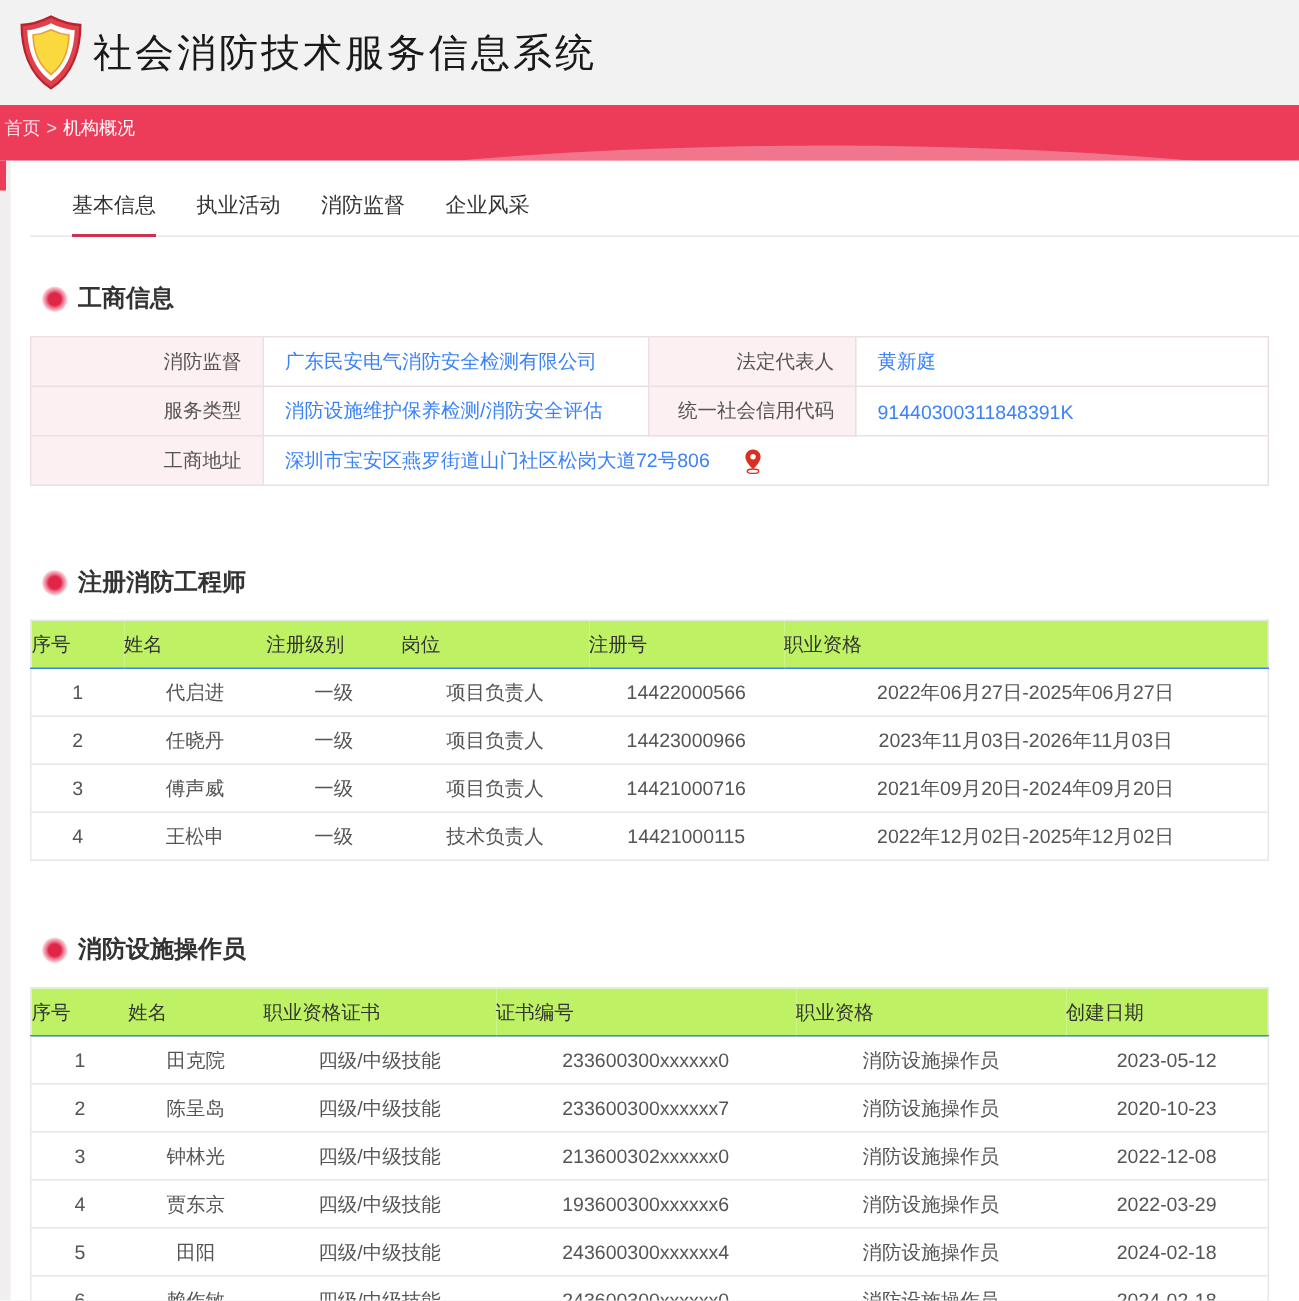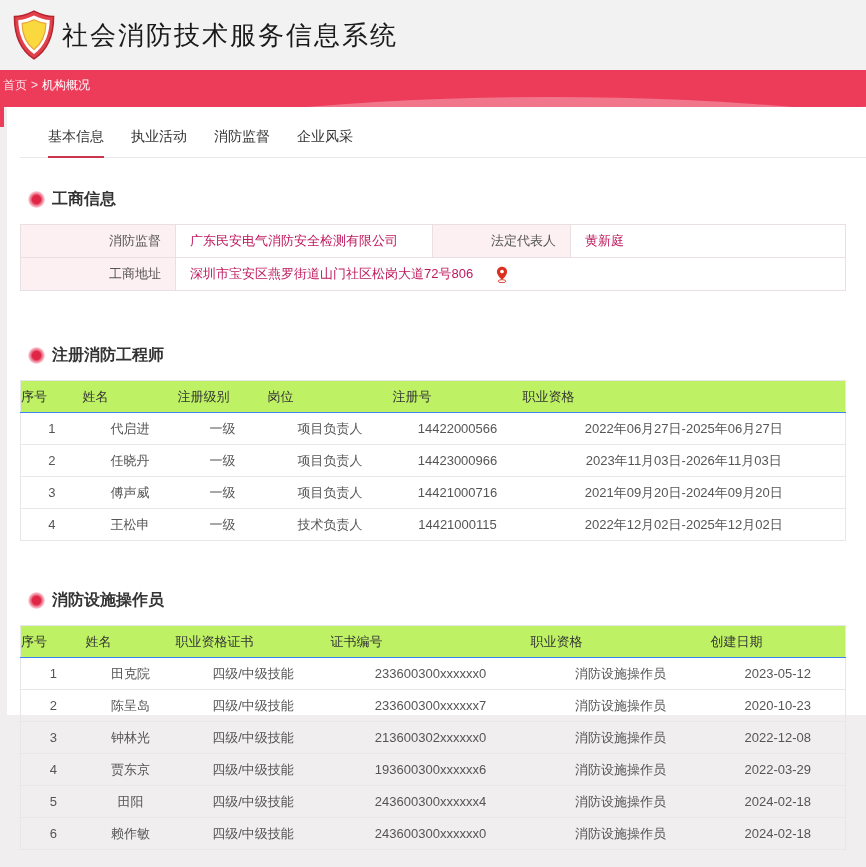--- a/index.html
+++ b/index.html
@@ -33,21 +33,21 @@
     content:""; position:absolute; left:300px; top:31px;
     width:1500px; height:360px; border-radius:50%;
     background:rgba(255,255,255,0.18);
   }
   .crumb-home { color:rgba(255,255,255,0.85); position:relative; z-index:2; cursor:pointer; }
   .crumb-sep  { color:rgba(255,255,255,0.85); position:relative; z-index:2; margin:0 4px; }
   .crumb-current { color:#ffffff; position:relative; z-index:2;font-family:Liberation Serif, serif; }
   .left-accent { position:absolute; left:0; top:107px; width:4px; height:20px; background:#ed3b5a; }
   
   .content {
-    margin-left:7px; background:#ffffff; height:608px; padding-top:12px;
+    margin-left:7px; background:#ffffff; height:760px; padding-top:12px;
   }
   
   .tabs {
     margin:0 0 0 13px; border-bottom:1px solid #e8e8e8;
     display:flex; padding-left:28px;
   }
   .tab {
     font-size:14px; color:#333; padding:9px 0 10px; margin-right:27px;
     cursor:pointer; border-bottom:2px solid transparent; margin-bottom:-1px;
   }
@@ -65,21 +65,21 @@
   
   table {
     border-collapse:collapse; table-layout:fixed;
     margin:14px 0 0 13px; width:825px; font-size:13px; color:#555;
   }
   
   .biz-table td { border:1px solid #eadfe2; height:33px; padding:0 14px; }
   .biz-table td.lbl {
     background:#fdf0f3; text-align:right; color:#555; width:auto;
   }
-  .biz-table td.val { text-align:left; color:#be185d; }
+  .biz-table td.val { text-align:left; color:#3b82f6; }
   .addr-cell { display:flex; align-items:center; }
   .pin { width:14px; height:19px; margin-left:22px; cursor:pointer; }
   
   .data-table { border:1px solid #e7e7e7; }
   .data-table th {
     background:#bef264; font-weight:normal; color:#333;
     height:32px; text-align:left; border-bottom:1px solid #3b82f6;
   }
   .data-table td {
     height:32px; text-align:center; border-bottom:1px solid #e7e7e7; color:#555;
@@ -125,20 +125,26 @@
         <col style="width:257px">
         <col style="width:138px">
         <col style="width:275px">
       </colgroup>
     <tbody>
         <tr>
       <td class="lbl">消防监督</td>
       <td class="val">广东民安电气消防安全检测有限公司</td>
       <td class="lbl">法定代表人</td>
       <td class="val">黄新庭</td>
+    </tr>
+    <tr>
+      <td class="lbl">服务类型</td>
+      <td class="val">消防设施维护保养检测/消防安全评估</td>
+      <td class="lbl">统一社会信用代码</td>
+      <td class="val">91440300311848391K</td>
     </tr>
     <tr>
       <td class="lbl">工商地址</td>
       <td class="val" colspan="3">
         <span class="addr-cell">
           <span>深圳市宝安区燕罗街道山门社区松岗大道72号806</span>
           <svg class="pin" viewBox="0 0 16 20">
             <ellipse cx="8" cy="17.6" rx="4.4" ry="1.7" fill="none" stroke="#dc2f1f" stroke-width="1"></ellipse>
             <path d="M8 1 C4.7 1 2.2 3.5 2.2 6.8 C2.2 11 8 16 8 16 C8 16 13.8 11 13.8 6.8 C13.8 3.5 11.3 1 8 1 Z" fill="#dc2f1f"></path>
             <circle cx="8" cy="6.6" r="2.1" fill="#ffffff"></circle>

